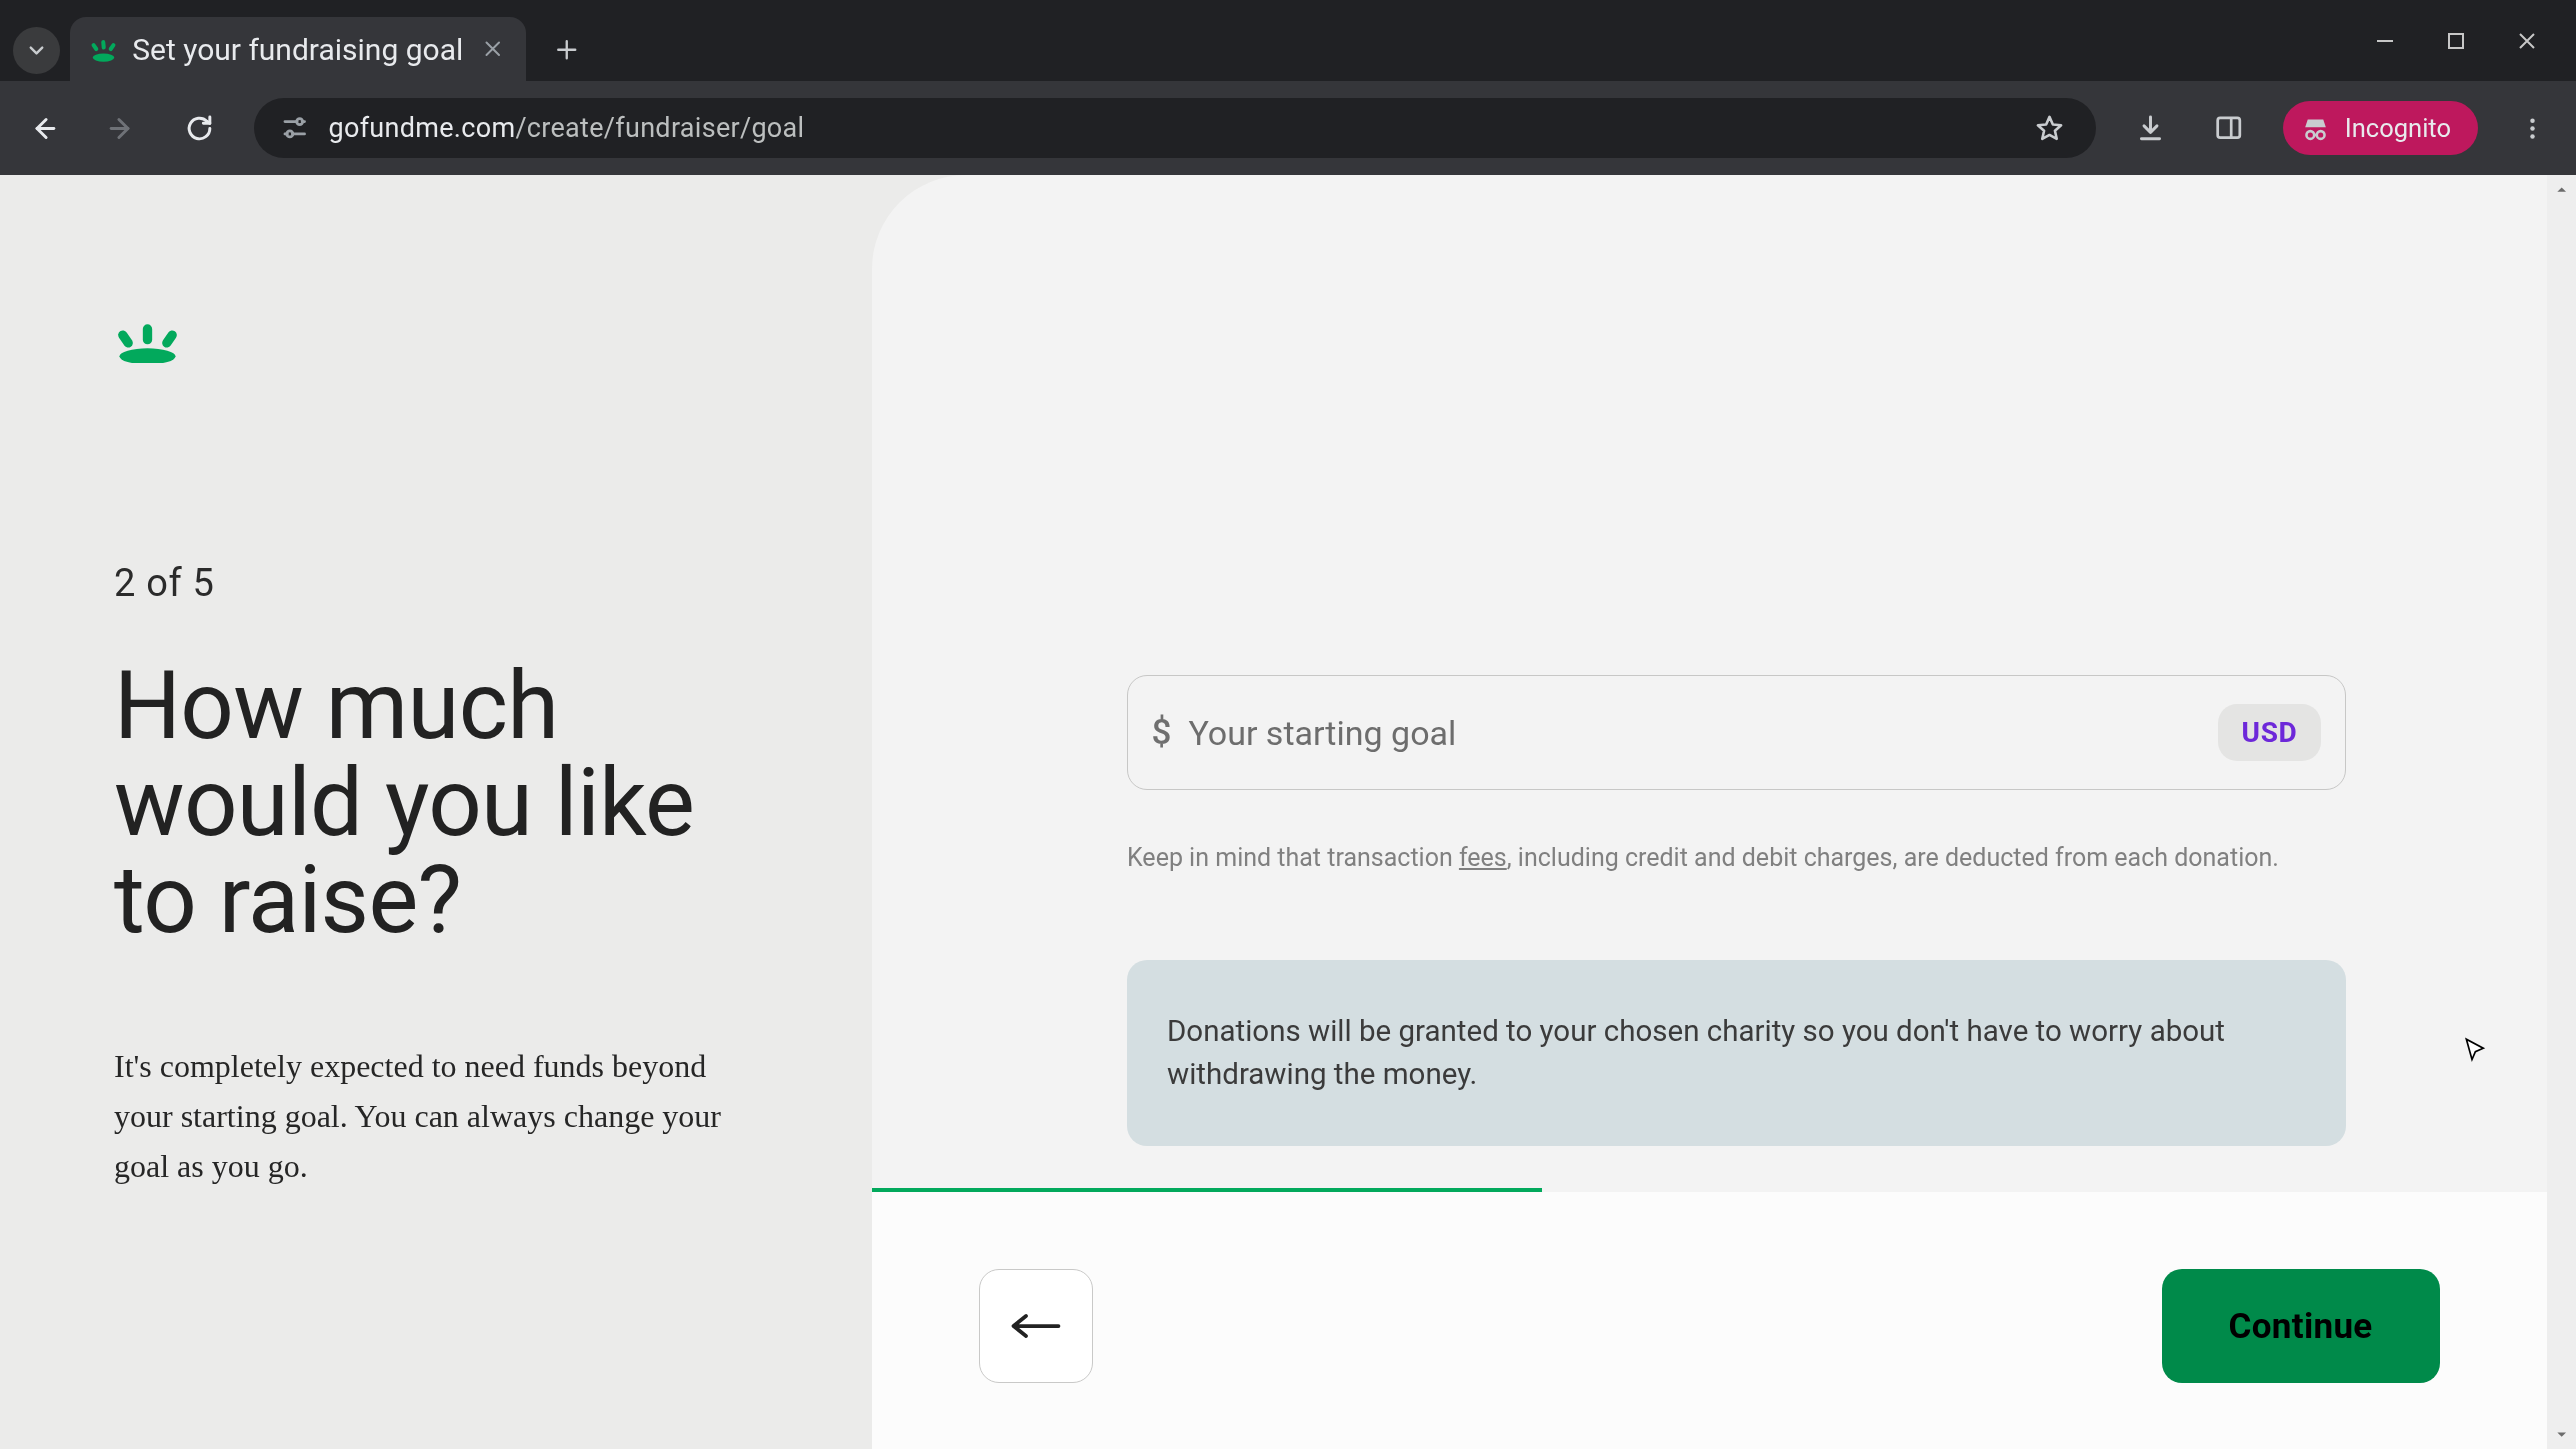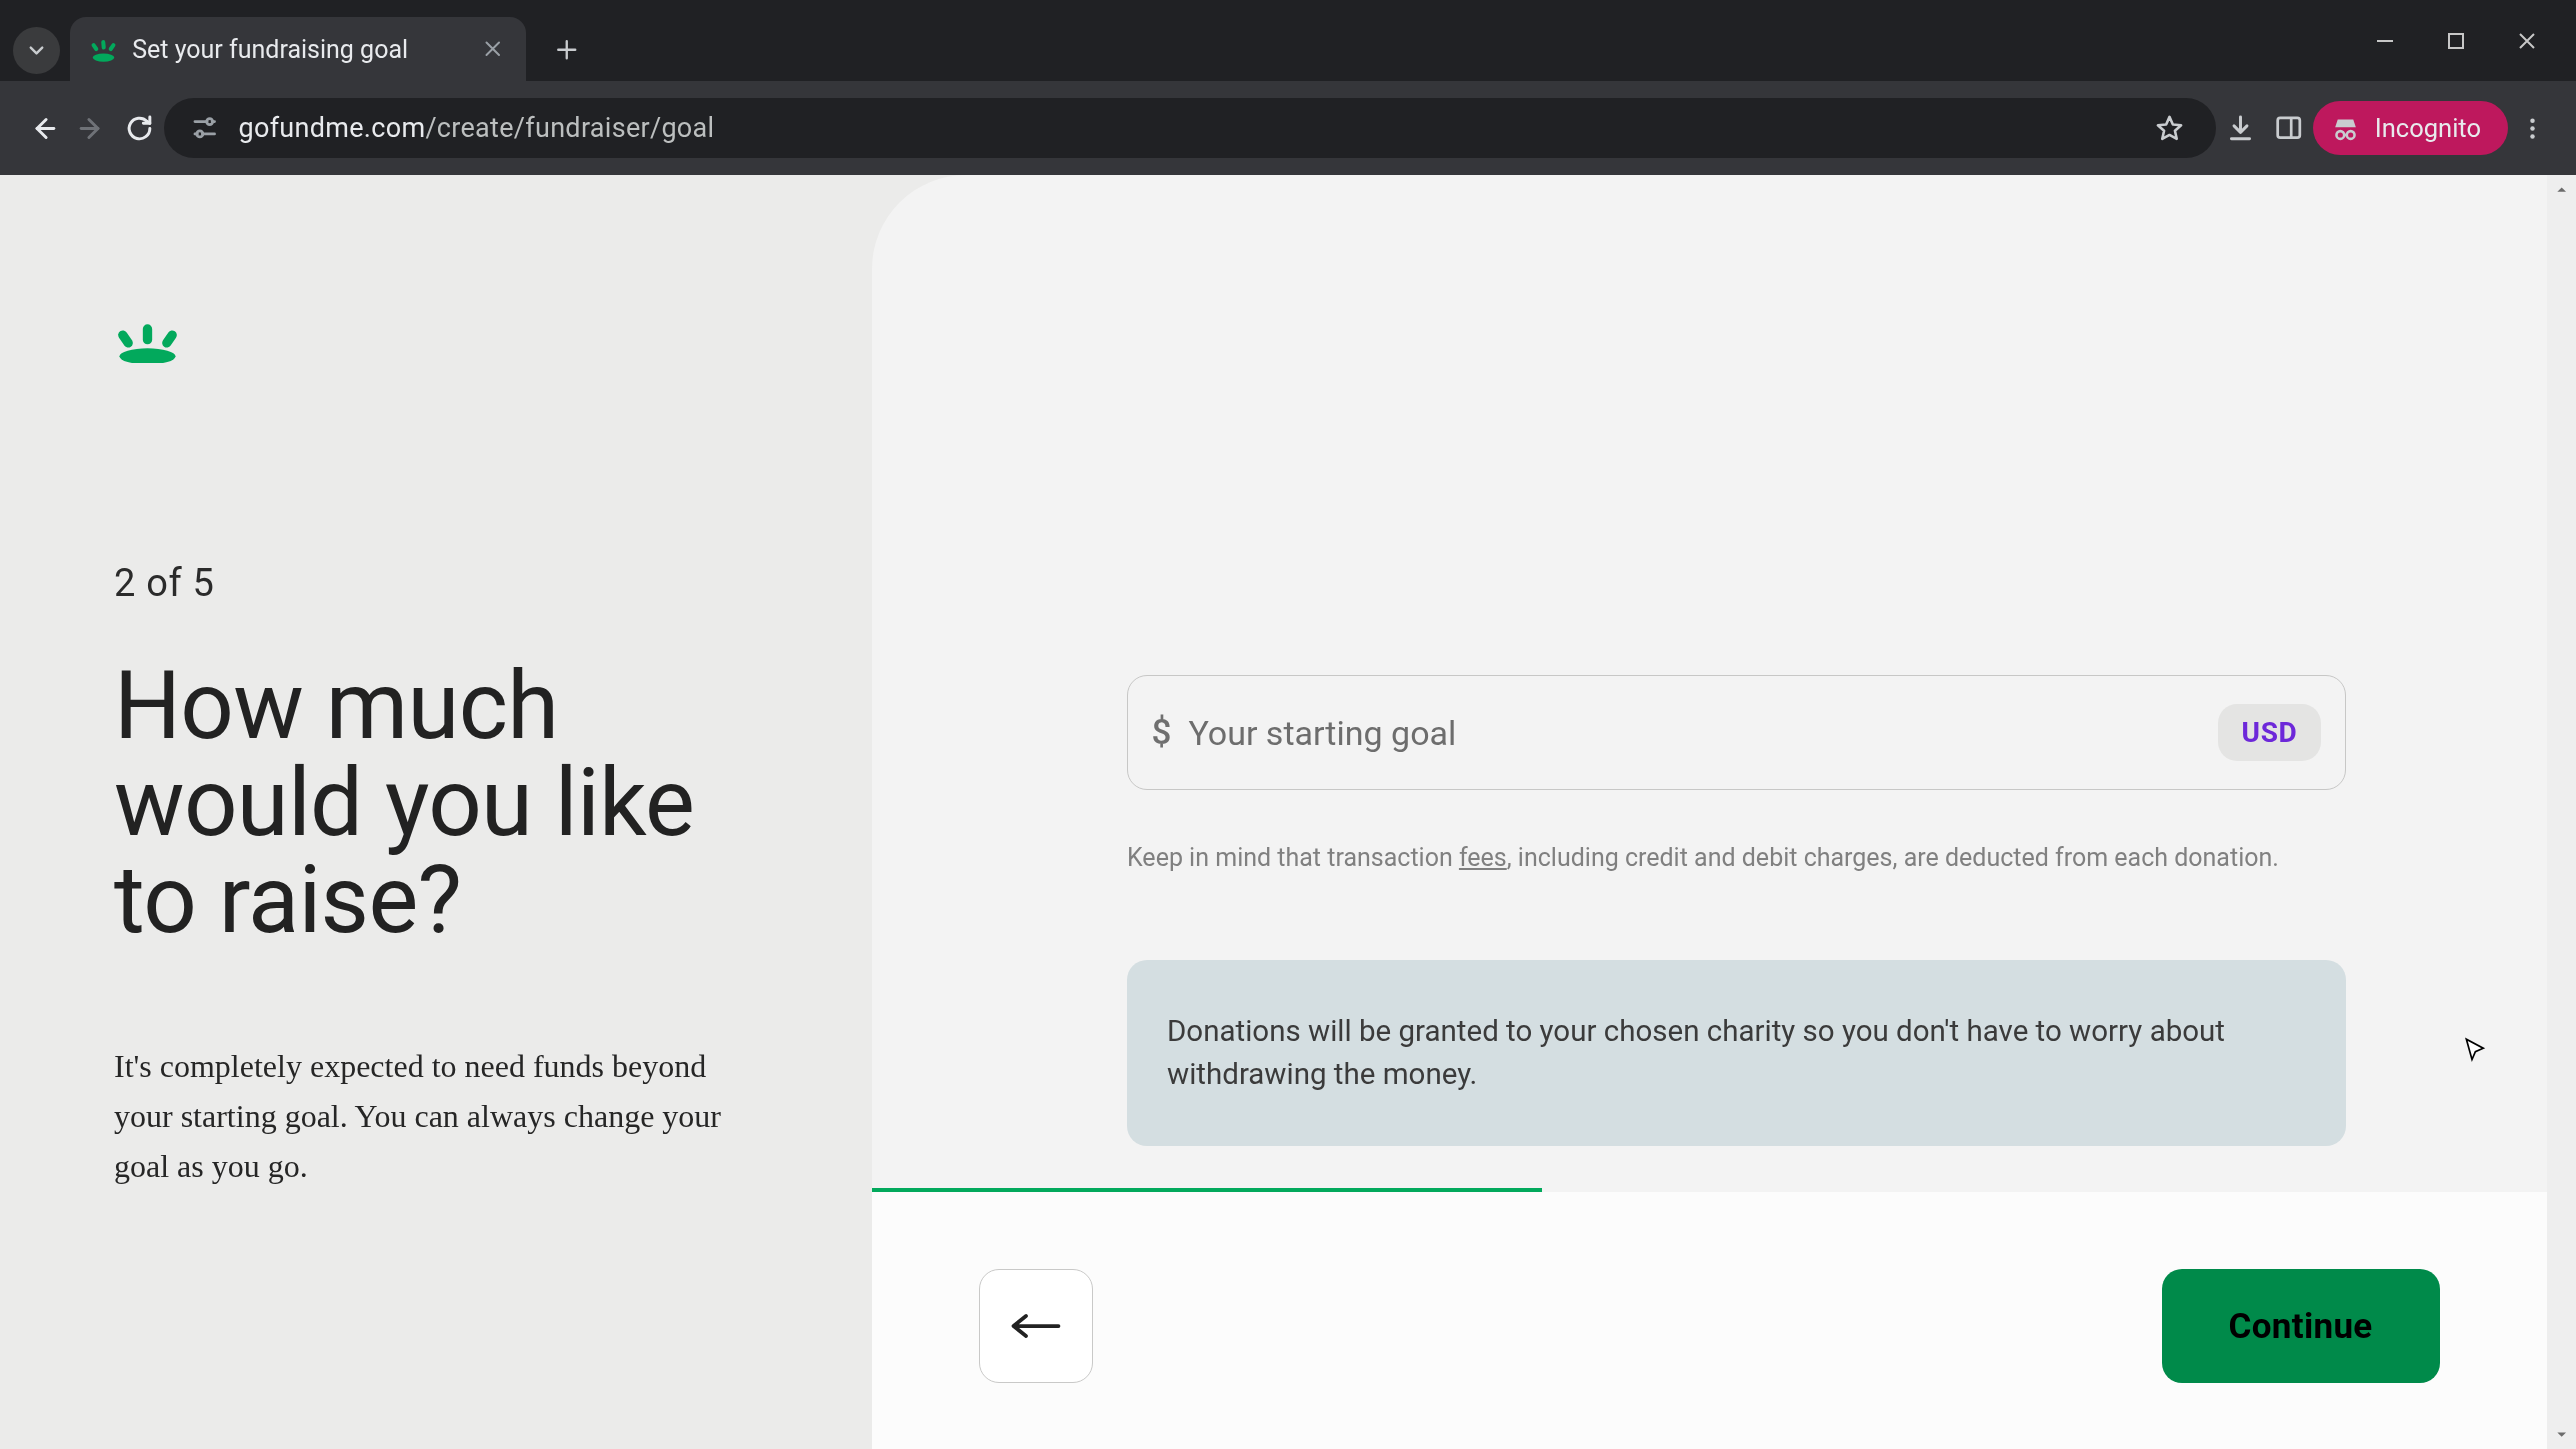--- a/index.html
+++ b/index.html
@@ -2,29 +2,29 @@
 <html style="font-size:10.7px"><head>
   <meta charset="utf-8">
   <style>
     * { margin:0; padding:0; box-sizing:border-box; font-family:-apple-system,BlinkMacSystemFont,"Segoe UI",Roboto,sans-serif; }
     html,body { width:2576px; height:1449px; overflow:hidden; background:#202124; }
 
     
     .chrome        { width:100%; height:100%; display:flex; flex-direction:column; background:#202124; }
     .tab-strip     { height:81px; display:flex; align-items:flex-end; padding-left:13.4px; background:#202124; }
     .tab-dropdown  { width:47px; height:47px; margin-bottom:6.7px; margin-right:10px; border-radius:50%; background:#3a3b3d; display:flex; align-items:center; justify-content:center; }
-    .tab           { height:64px; min-width:456px; background:#35363a; border-radius:16px 16px 0 0; display:flex; align-items:center; padding:0 20px; gap:14.8px; color:#e8eaed; font-size:25px; }
+    .tab           { height:64px; min-width:456px; background:#35363a; border-radius:16px 16px 0 0; display:flex; align-items:center; padding:0 20px; gap:14.8px; color:#e8eaed; font-size:30px; }
     .tab-favicon   { width:27px; height:27px; display:flex; align-items:center; justify-content:center; }
     .tab-title     { flex:1; white-space:nowrap; overflow:hidden; text-overflow:ellipsis; color:#e8eaed; }
     .tab-close     { width:27px; height:27px; display:flex; align-items:center; justify-content:center; color:#9aa0a6; }
     .new-tab       { width:47px; height:47px; margin-left:17px; margin-bottom:8px; display:flex; align-items:center; justify-content:center; color:#9aa0a6; }
     .win-controls  { position:absolute; top:0; right:0; height:81px; display:flex; align-items:center; gap:47px; padding-right:37px; color:#c7c7c7; }
     .win-btn svg   { width:24px; height:24px; }
 
-    .toolbar       { height:94px; background:#35363a; display:flex; align-items:center; padding:0 20px; gap:1px; }
+    .toolbar       { height:94px; background:#35363a; display:flex; align-items:center; padding:0 20px; gap:31px; }
     .nav-btn       { width:47px; height:47px; display:flex; align-items:center; justify-content:center; color:#9aa0a6; }
     .nav-btn.enabled { color:#e8eaed; }
     .addr-bar      { flex:1; height:60px; background:#202124; border-radius:30px; display:flex; align-items:center; padding:0 23.5px; gap:17px; color:#e8eaed; }
     .site-btn      { width:34px; height:34px; display:flex; align-items:center; justify-content:center; color:#9aa0a6; }
     .url           { flex:1; font-size:27px; color:#bcbfbf; letter-spacing:0.3px; white-space:nowrap; }
     .url .domain   { color:#e8eaed; }
     .tb-icon       { width:47px; height:47px; display:flex; align-items:center; justify-content:center; color:#c9cccf; }
     .incognito-pill{ height:54px; padding:0 27px 0 17px; border-radius:27px; background:#be185d; display:flex; align-items:center; gap:13.4px; color:#e8eaed; font-size:25.5px; }
 
     

